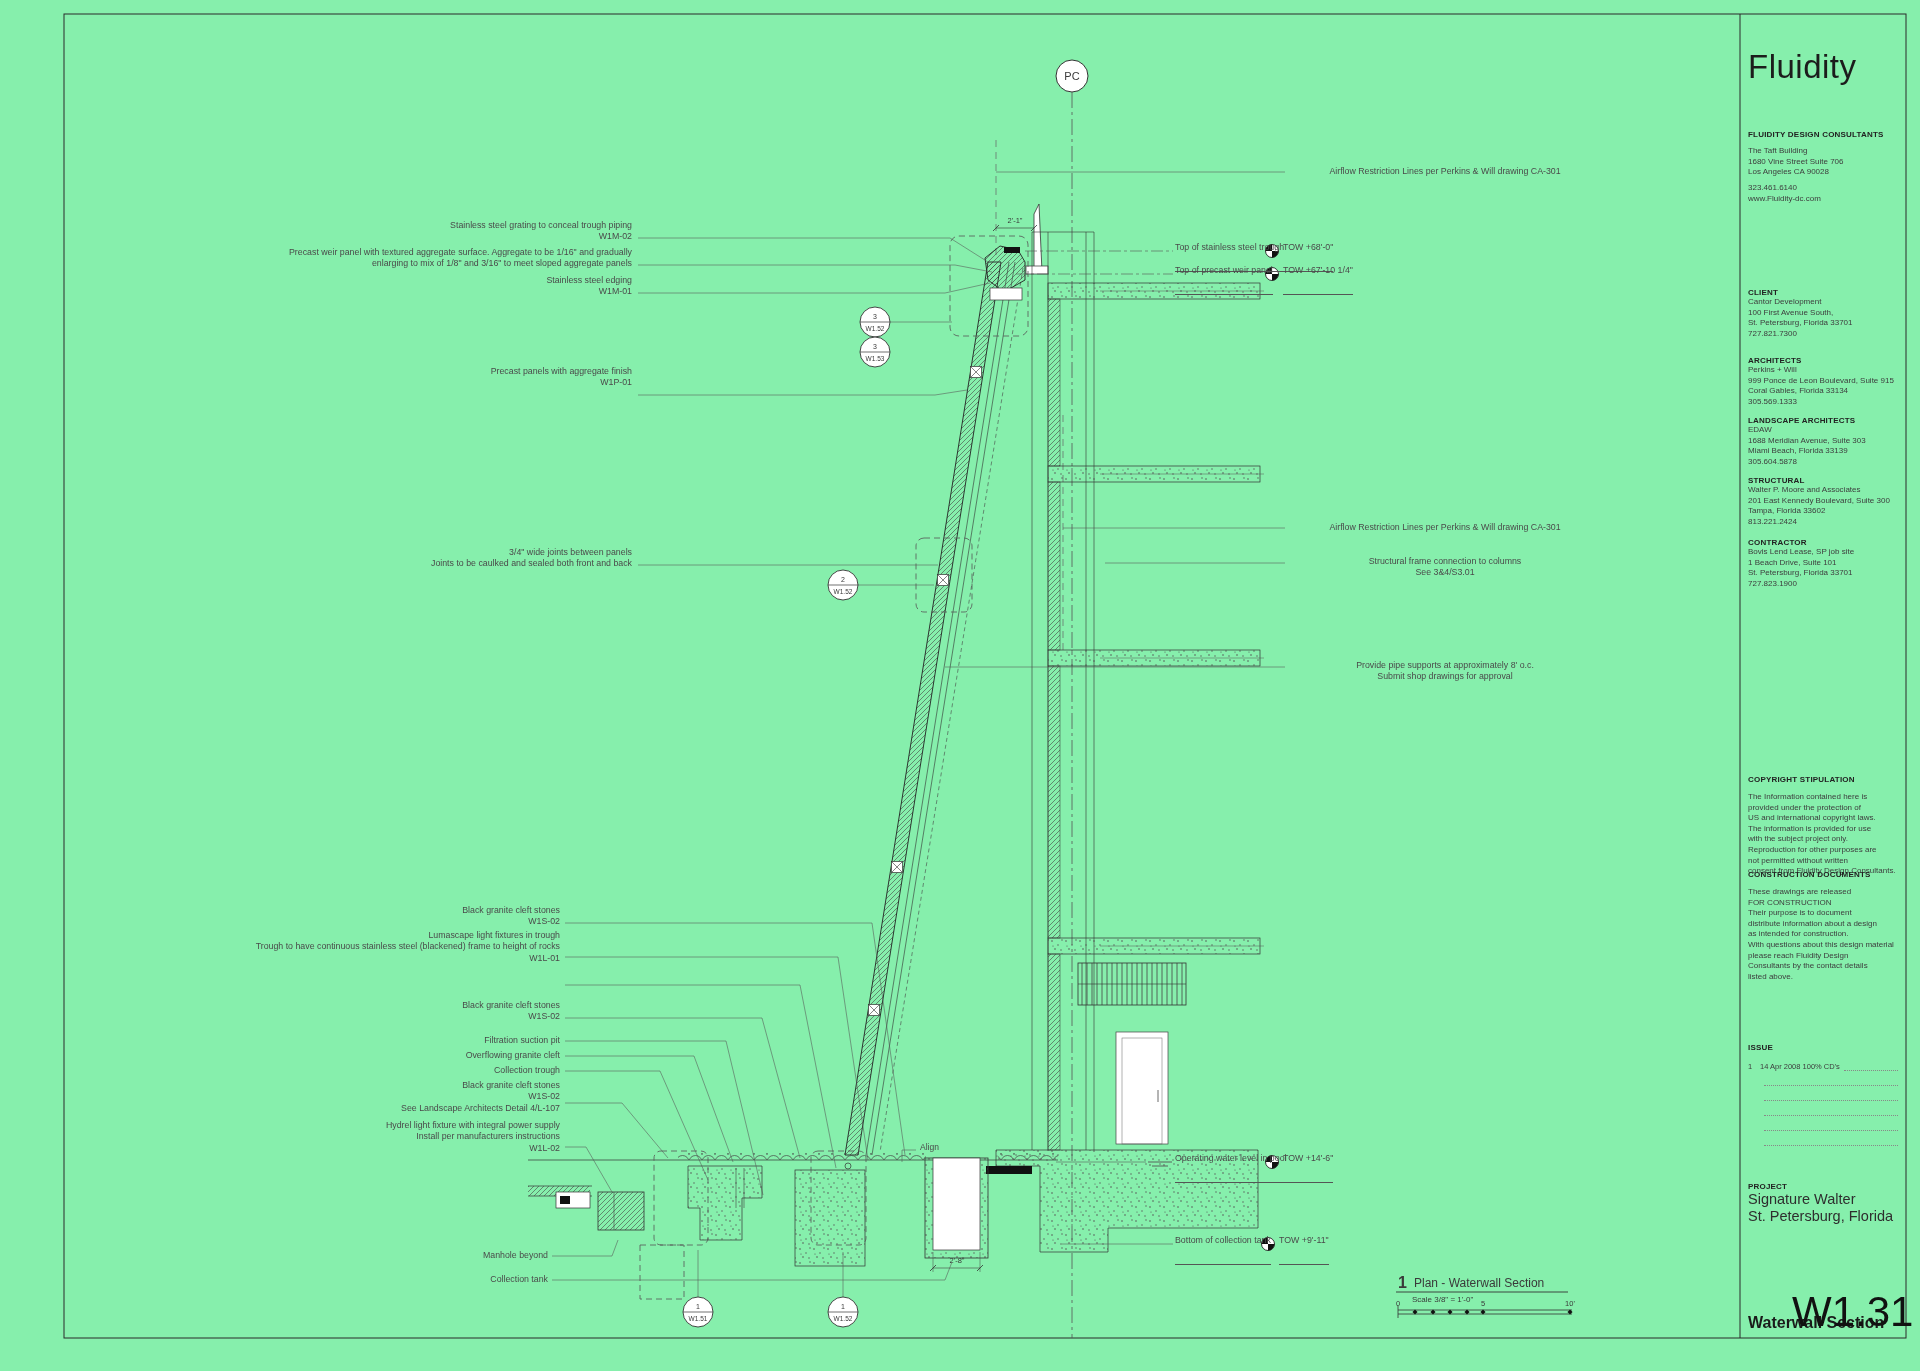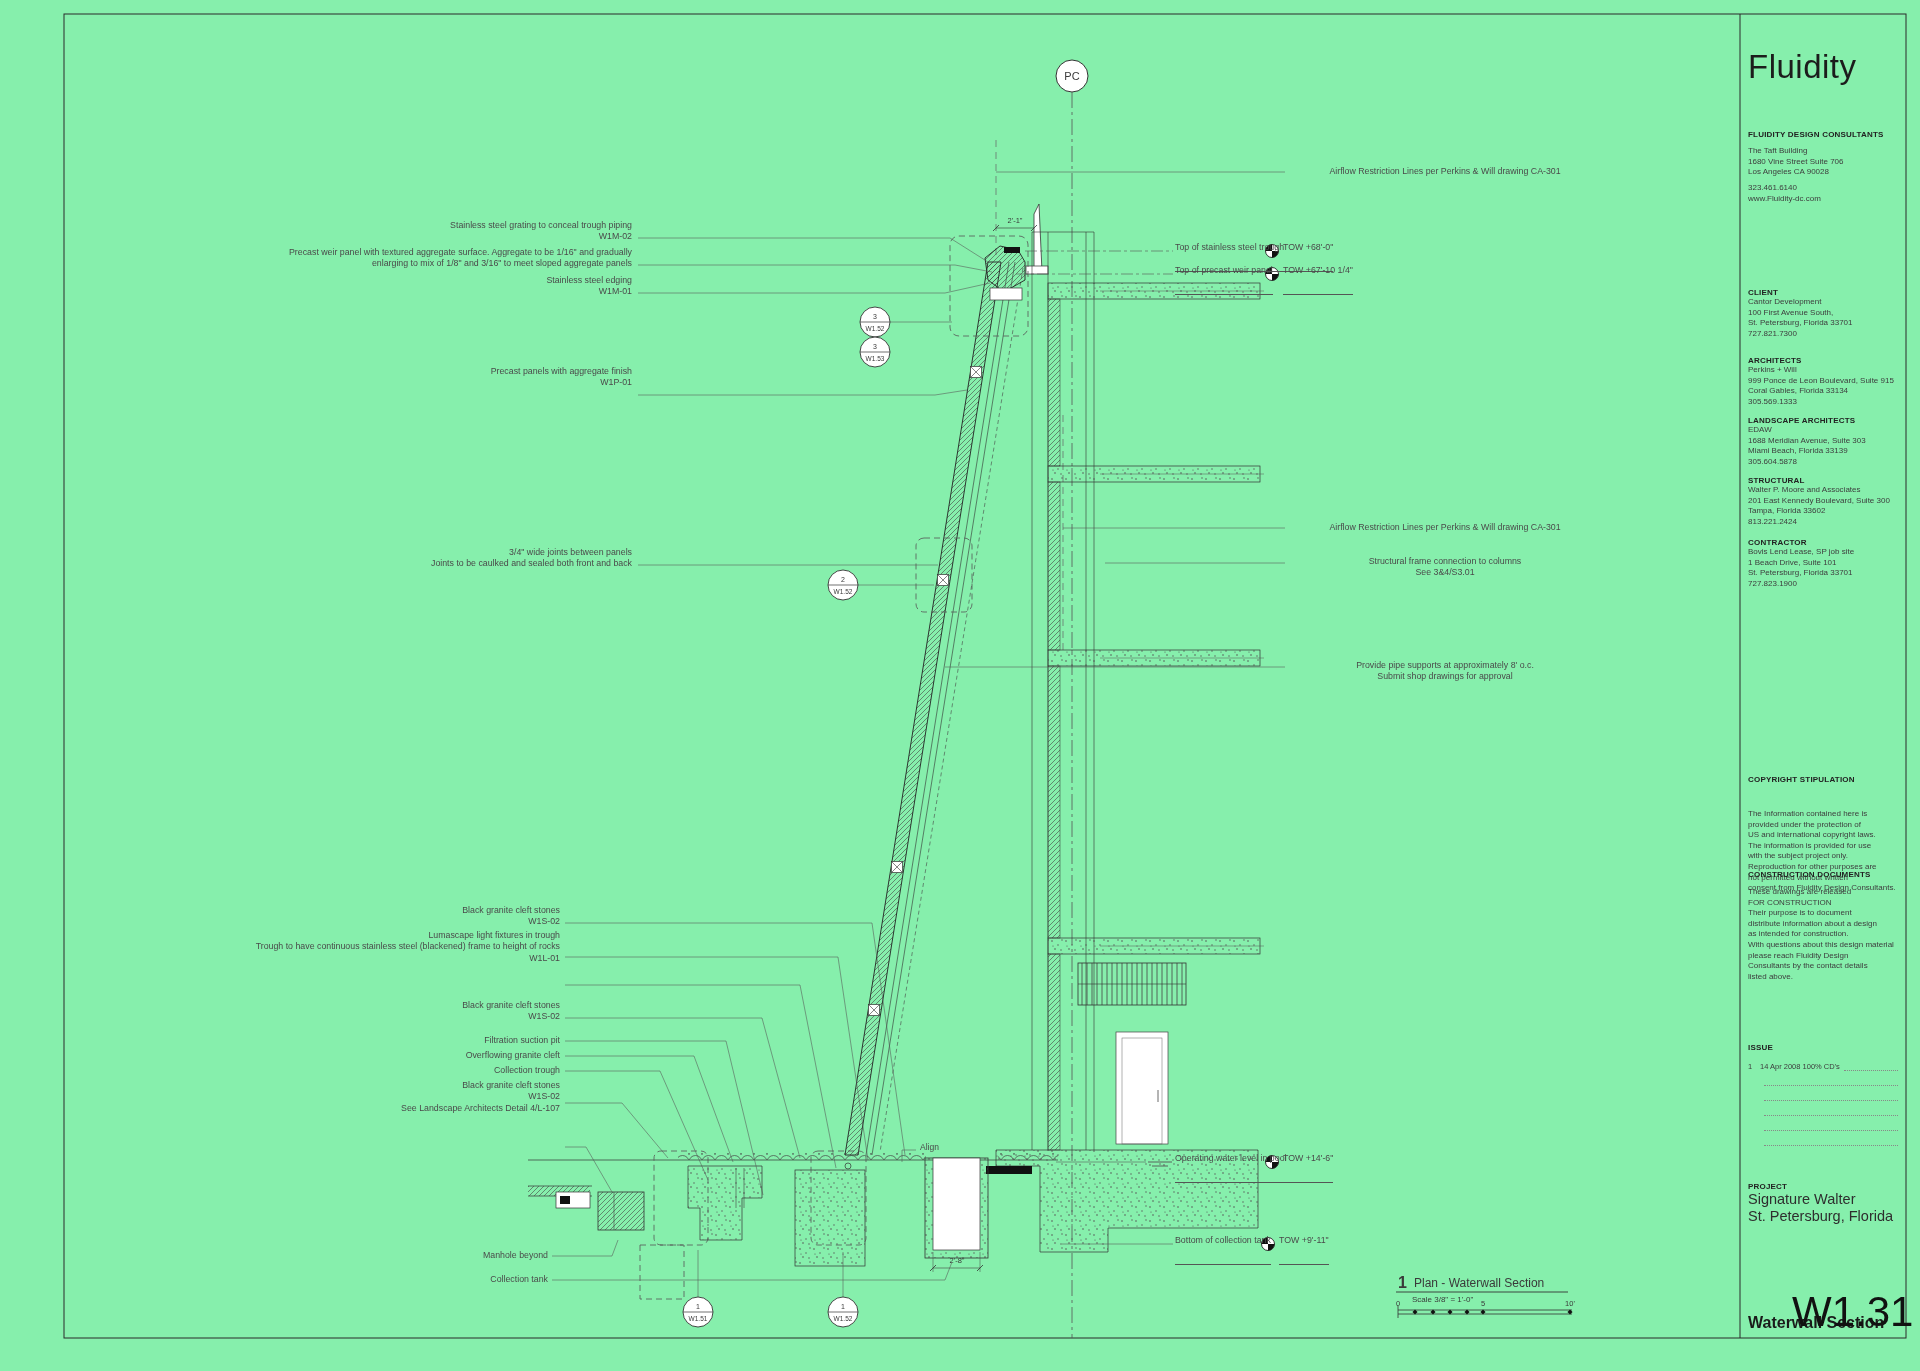--- a/index.html
+++ b/index.html
@@ -286,20 +286,25 @@
   <div>Overflowing granite cleft</div>
 </div>
 <div class="ln" style="left:90px;top:1065px;width:470px">
   <div>Collection trough</div>
 </div>
 <div class="ln" style="left:90px;top:1080px;width:470px">
   <div>Black granite cleft stones</div>
       <div>W1S-02</div>
       <div>See Landscape Architects Detail 4/L-107</div>
 </div>
+<div class="ln" style="left:90px;top:1120px;width:470px">
+  <div>Hydrel light fixture with integral power supply</div>
+      <div>Install per manufacturers instructions</div>
+      <div>W1L-02</div>
+</div>
 <div class="ln" style="left:348px;top:1250px;width:200px">
   <div>Manhole beyond</div>
 </div>
 <div class="ln" style="left:348px;top:1274px;width:200px">
   <div>Collection tank</div>
 </div>
 
 <div class="rn" style="left:1290px;top:166px;width:310px">
   <div>Airflow Restriction Lines per Perkins &amp; Will drawing CA-301</div>
 </div>
@@ -379,21 +384,21 @@
   <div class="tb-l">
         <div>Bovis Lend Lease, SP job site</div>
         <div>1 Beach Drive, Suite 101</div>
         <div>St. Petersburg, Florida 33701</div>
         <div>727.823.1900</div>
       </div>
 </div>
 
 <div class="tb" style="top:775px">
   <div class="tb-h">COPYRIGHT STIPULATION</div>
-  <div class="tb-l" style="margin-top:25px">
+  <div class="tb-l" style="margin-top:8px">
     <div>The Information contained here is</div>
         <div>provided under the protection of</div>
     <div>US and international copyright laws.</div>
         <div>The information is provided for use</div>
     <div>with the subject project only.</div>
         <div>Reproduction for other purposes are</div>
     <div>not permitted without written</div>
         <div>consent from Fluidity Design Consultants.</div>
   </div>
 </div>

